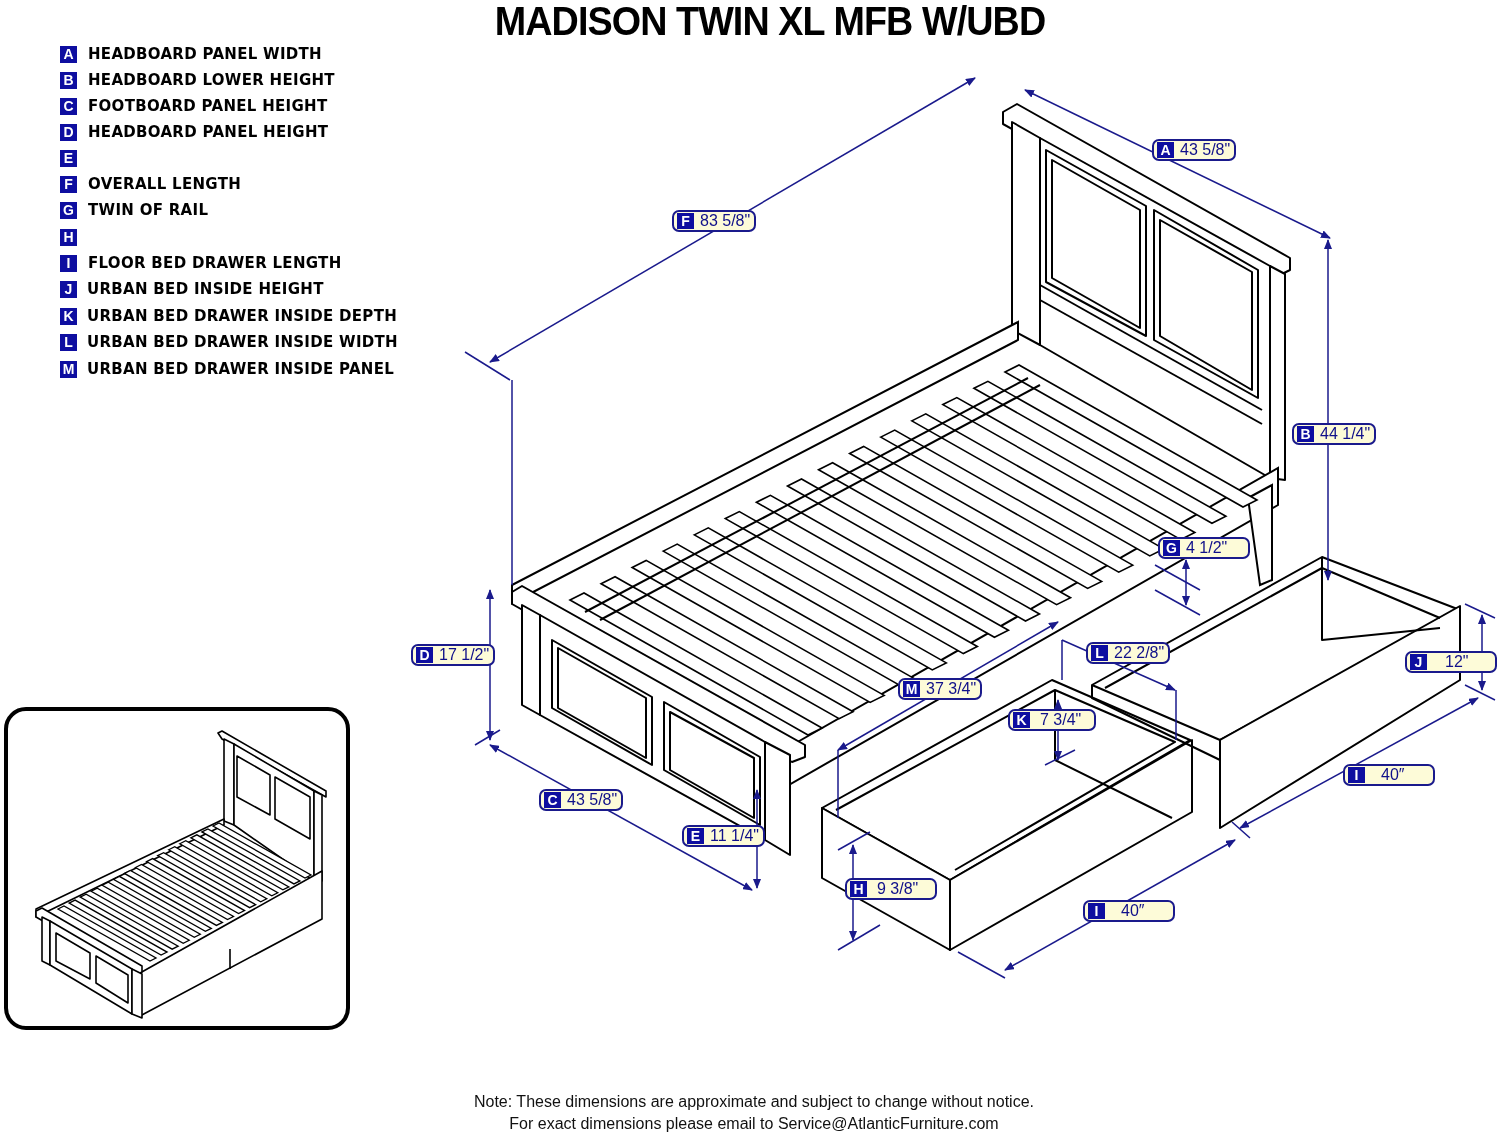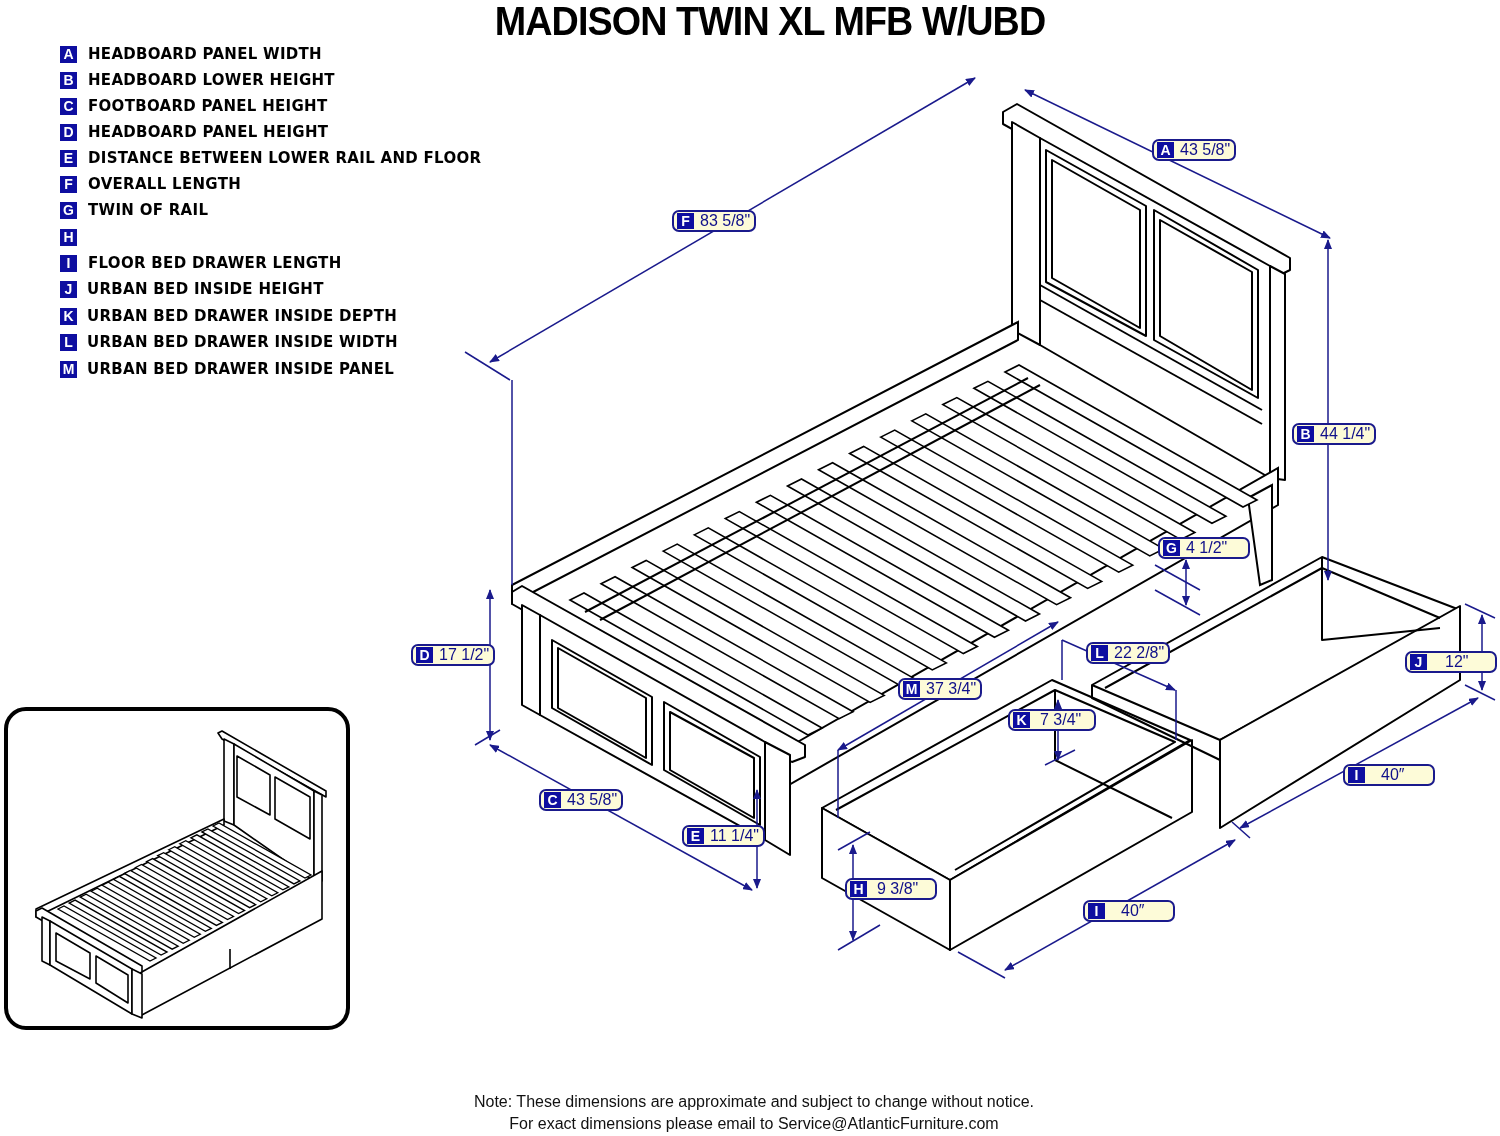--- a/index.html
+++ b/index.html
@@ -33,21 +33,20 @@
   <div class="legend-row" style="top:52px">
       <span class="lkey">C</span>
       <span class="ltext">FOOTBOARD PANEL HEIGHT</span>
     </div>
   <div class="legend-row" style="top:78px">
       <span class="lkey">D</span>
       <span class="ltext">HEADBOARD PANEL HEIGHT</span>
     </div>
   <div class="legend-row" style="top:104px">
       <span class="lkey">E</span>
-      <span class="ltext">DISTANCE BETWEEN LOWER RAIL AND FLOOR</span>
     </div>
   <div class="legend-row" style="top:130px">
       <span class="lkey">F</span>
       <span class="ltext">OVERALL LENGTH</span>
     </div>
   <div class="legend-row" style="top:156px">
       <span class="lkey">G</span>
       <span class="ltext">TWIN OF RAIL</span>
     </div>
   <div class="legend-row" style="top:183px">

